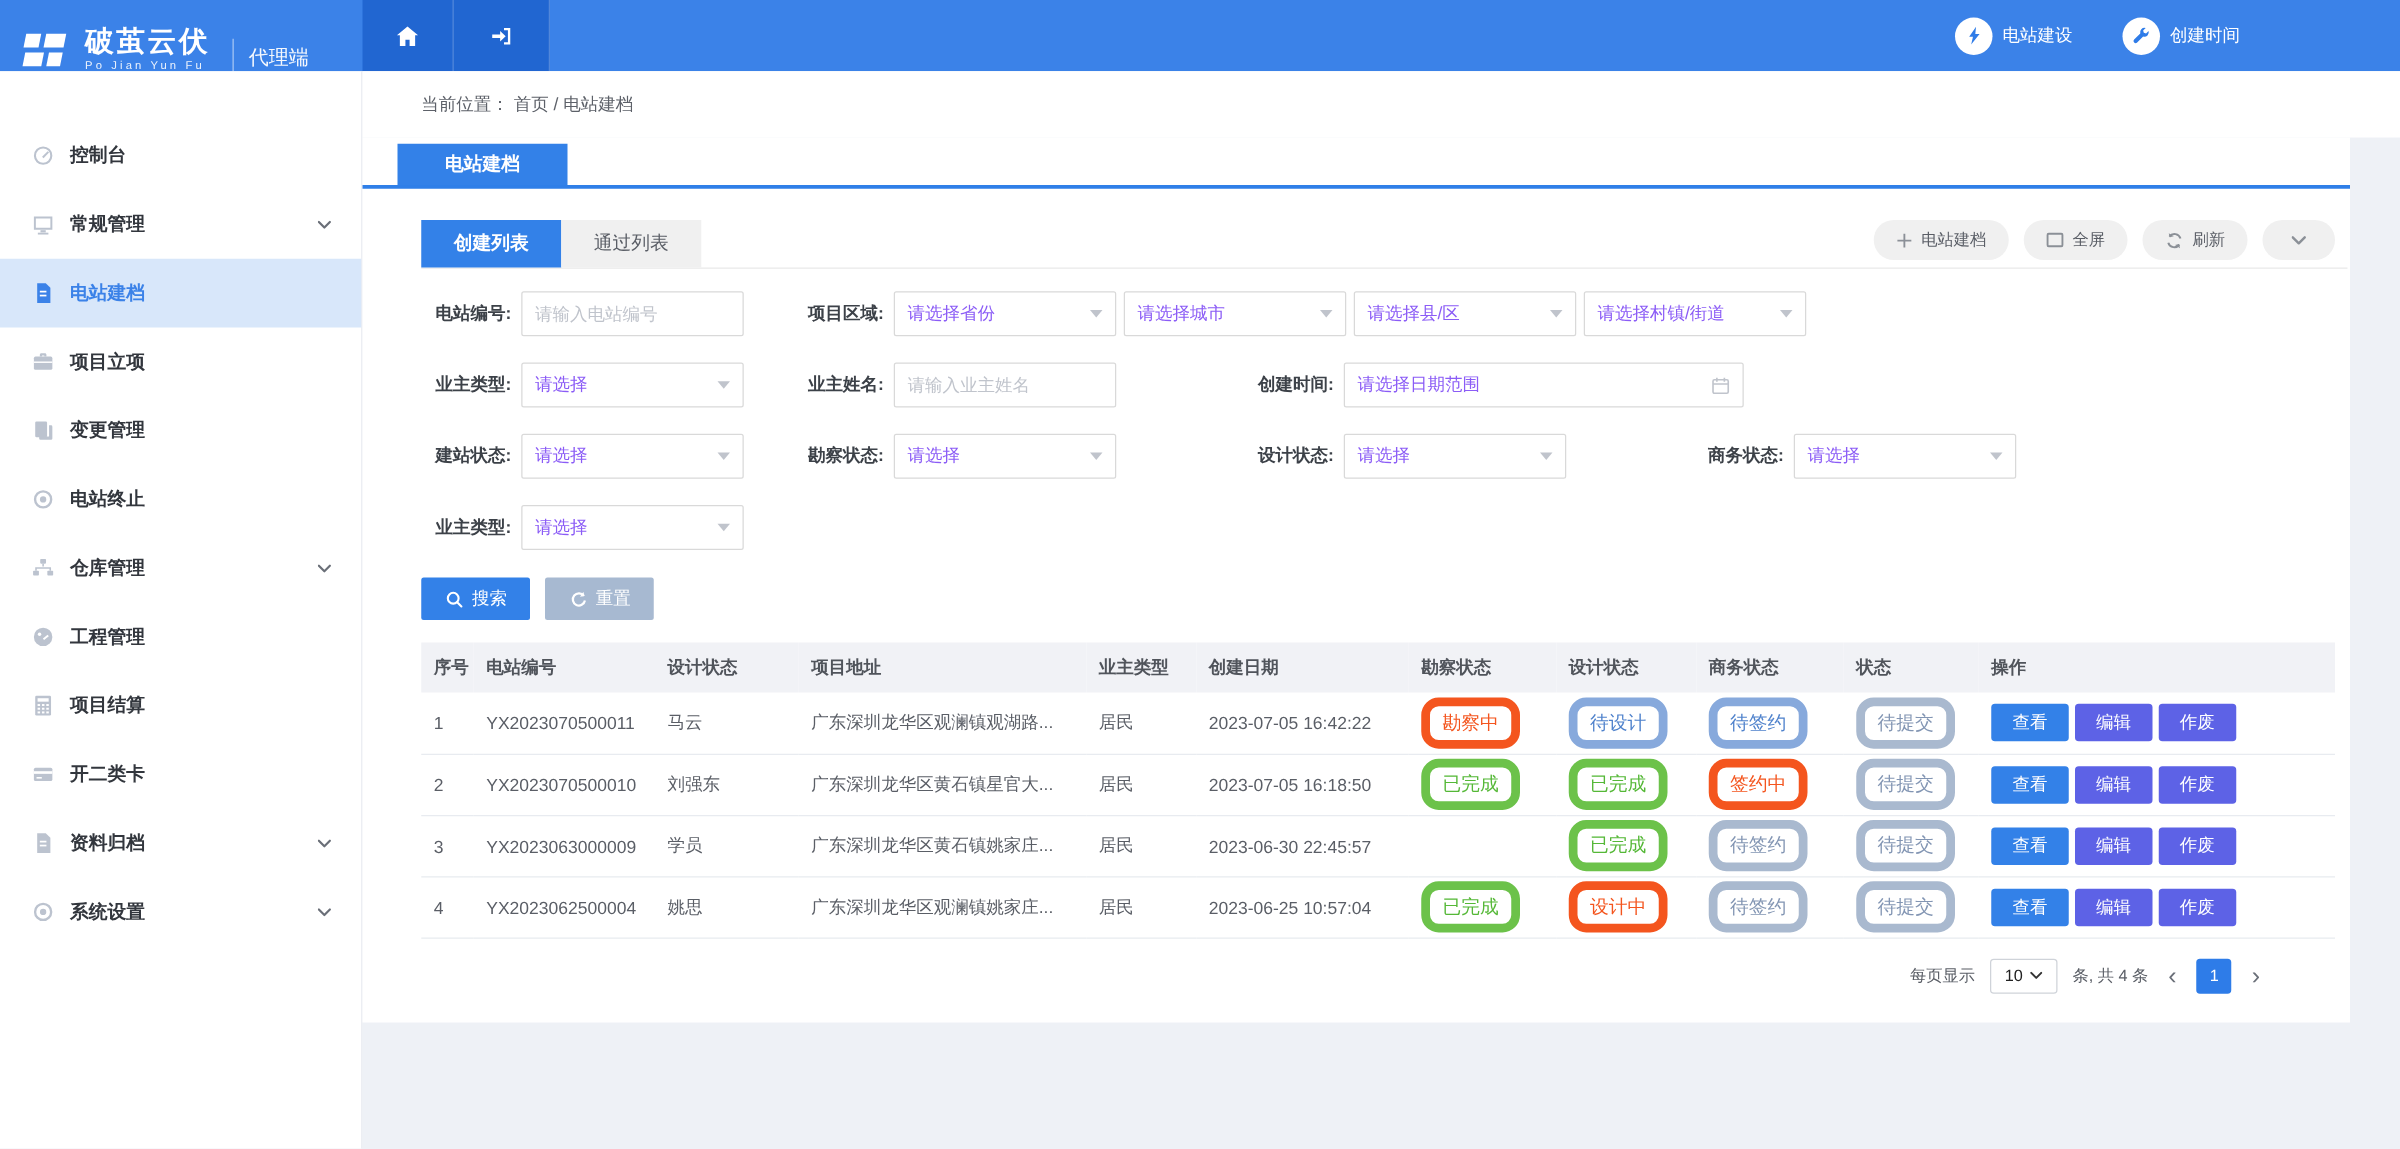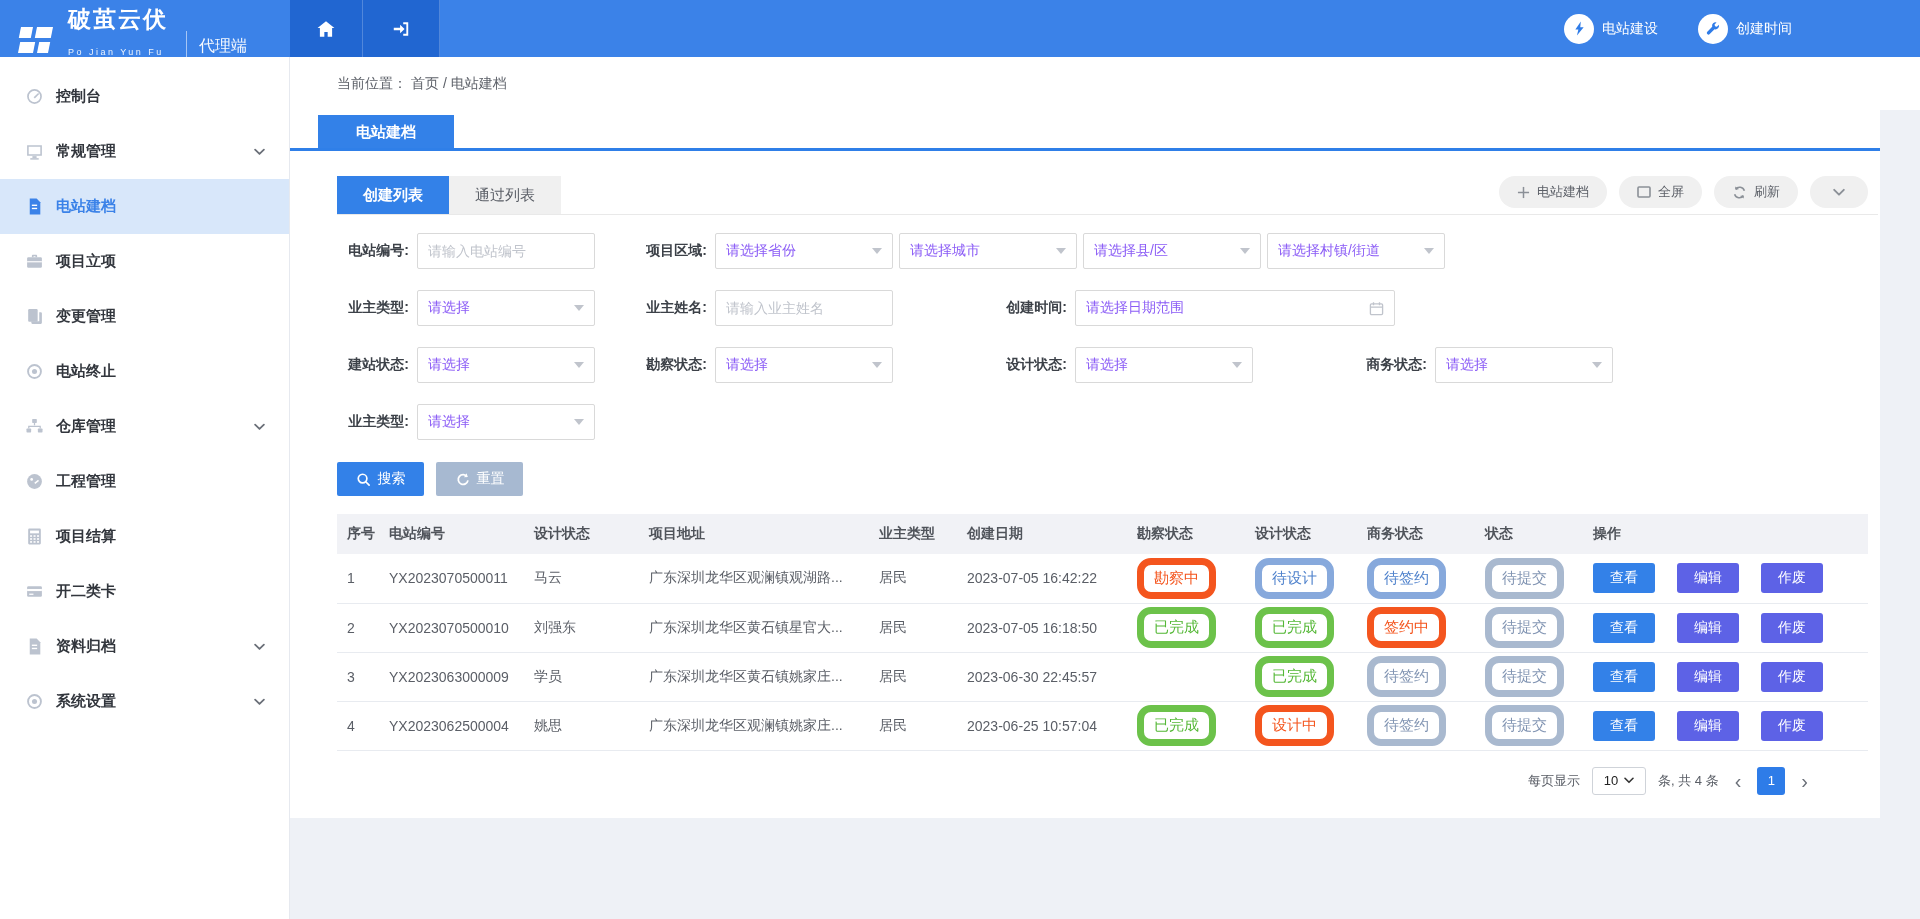--- a/index.html
+++ b/index.html
@@ -5,36 +5,36 @@
   * { margin:0; padding:0; box-sizing:border-box; }
   html,body { width:1920px; height:919px; overflow:hidden;
     font-family:"Liberation Sans","DejaVu Sans",sans-serif; font-size:14px; color:#5a5e66; background:#eef1f6; }
 
   
   .header { height:57px; background:#3b82e8; display:flex; align-items:stretch; color:#fff; }
   .logo-area { display:flex; align-items:flex-end; padding-left:16px; width:290px; flex:0 0 290px; }
   .logo-mark { margin-right:10px; flex:0 0 auto; }
   .logo-text { line-height:1.05; }
   .logo-title { font-size:23px; font-weight:700; letter-spacing:2px; }
-  .logo-sub { font-size:9px; letter-spacing:2.5px; opacity:.9; margin-top:16px; }
+  .logo-sub { font-size:9px; letter-spacing:2.5px; opacity:.9; margin-top:2px; }
   .logo-sep { width:1px; height:26px; background:rgba(255,255,255,.55); margin:0 12px 0 18px; }
   .portal { font-size:16px; opacity:.95; }
   .hnav { display:flex; align-items:stretch; background:#2166d1; }
   .hnav-sec { display:flex; align-items:center; justify-content:center; padding:0 28px; border-right:1px solid rgba(255,255,255,.22); cursor:pointer; }
   .hnav-sec:first-child { padding:0 26px; }
   .avatar { width:40px; height:40px; border-radius:50%; background:#fff; display:flex; align-items:center; justify-content:center; margin-right:13px; }
   .uname { font-size:15px; }
   .hright { margin-left:auto; display:flex; align-items:center; gap:40px; padding-right:128px; }
   .hlink { display:flex; align-items:center; gap:8px; cursor:pointer; }
   .hlink .circ { width:30px; height:30px; border-radius:50%; background:#fff; display:flex; align-items:center; justify-content:center; }
   .hlink span.lbl { font-size:14px; }
 
   
   .shell { display:flex; height:862px; }
-  .sidebar { width:290px; flex:0 0 290px; background:#fff; border-right:1px solid #e6e9ef; padding-top:12px;text-align:right; }
+  .sidebar { width:290px; flex:0 0 290px; background:#fff; border-right:1px solid #e6e9ef; padding-top:40px;text-align:right; }
   .side-item { height:55px; display:flex; align-items:center; padding:0 24px; cursor:pointer; }
   .side-item .sicon { width:20px; height:20px; margin-right:12px; color:#bcc3cf; display:flex; align-items:center; justify-content:center; }
   .side-item .slabel { font-size:15px; font-weight:600; color:#32363d; }
   .side-item .schev { margin-left:auto; color:#6a6f78; display:flex; }
   .side-item.active { background:#d8e7fa; }
   .side-item.active .slabel { color:#3b82e8; }
   .side-item.active .sicon { color:#3b82e8; }
 
   .content { flex:1; display:flex; flex-direction:column; background:#eef1f6; }
   .crumb-bar { height:53px; background:#fff; display:flex; align-items:center; padding-left:47px; font-size:14px; color:#5d6169; flex:0 0 53px; }
@@ -74,21 +74,21 @@
 
   
   table.grid { width:1531px; border-collapse:collapse; table-layout:fixed; margin-top:18px; }
   table.grid th { background:#f1f2f6; height:40px; text-align:left; font-size:14px; font-weight:600; color:#50545b; padding-left:10px; }
   table.grid td { height:49px; border-bottom:1px solid #e8ebf0; font-size:14px; color:#5a5e66; padding-left:10px; }
   .badge { display:inline-block; min-width:62px; text-align:center; padding:4px 10px; border-radius:14px; font-size:15px; border:7px solid #d946ef; background:#fff; }
   .badge.orange { color:#f4551e; border-color:#f4551e; }
   .badge.green  { color:#55b837; border-color:#6cc24a; }
   .badge.blue   { color:#4f82cc; border-color:#87a9dc; }
   .badge.gray   { color:#8295b3; border-color:#a9b9cf; }
-  .btn-act { height:30px; width:62px; border:none; border-radius:3px; color:#fff; font-size:14px; margin-right:18px; cursor:pointer; font-family:Liberation Sans, sans-serif; }
+  .btn-act { height:30px; width:62px; border:none; border-radius:3px; color:#fff; font-size:14px; margin-right:1px; cursor:pointer; font-family:Liberation Sans, sans-serif; }
   .btn-act.view { background:#3381e8; }
   .btn-act.edit, .btn-act.void { background:#5d62e6; }
 
   
   .pager { margin-top:16px; display:flex; align-items:center; justify-content:flex-end; gap:12px; padding-right:66px; font-size:13px; color:#5a5e66; }
   .pp-box { width:54px; height:28px; border:1px solid #cfd3d9; border-radius:3px; background:#fff; display:flex; align-items:center; justify-content:center; gap:6px; cursor:pointer; color:#222; }
   .pg-arrow { font-size:20px; color:#6a6f78; cursor:pointer; padding:0 4px; line-height:1; }
   .pg-num { width:28px; height:28px; background:#2e7ce8; color:#fff; border-radius:3px; display:flex; align-items:center; justify-content:center; font-size:13px; cursor:pointer; }
 </style>
 </head>

